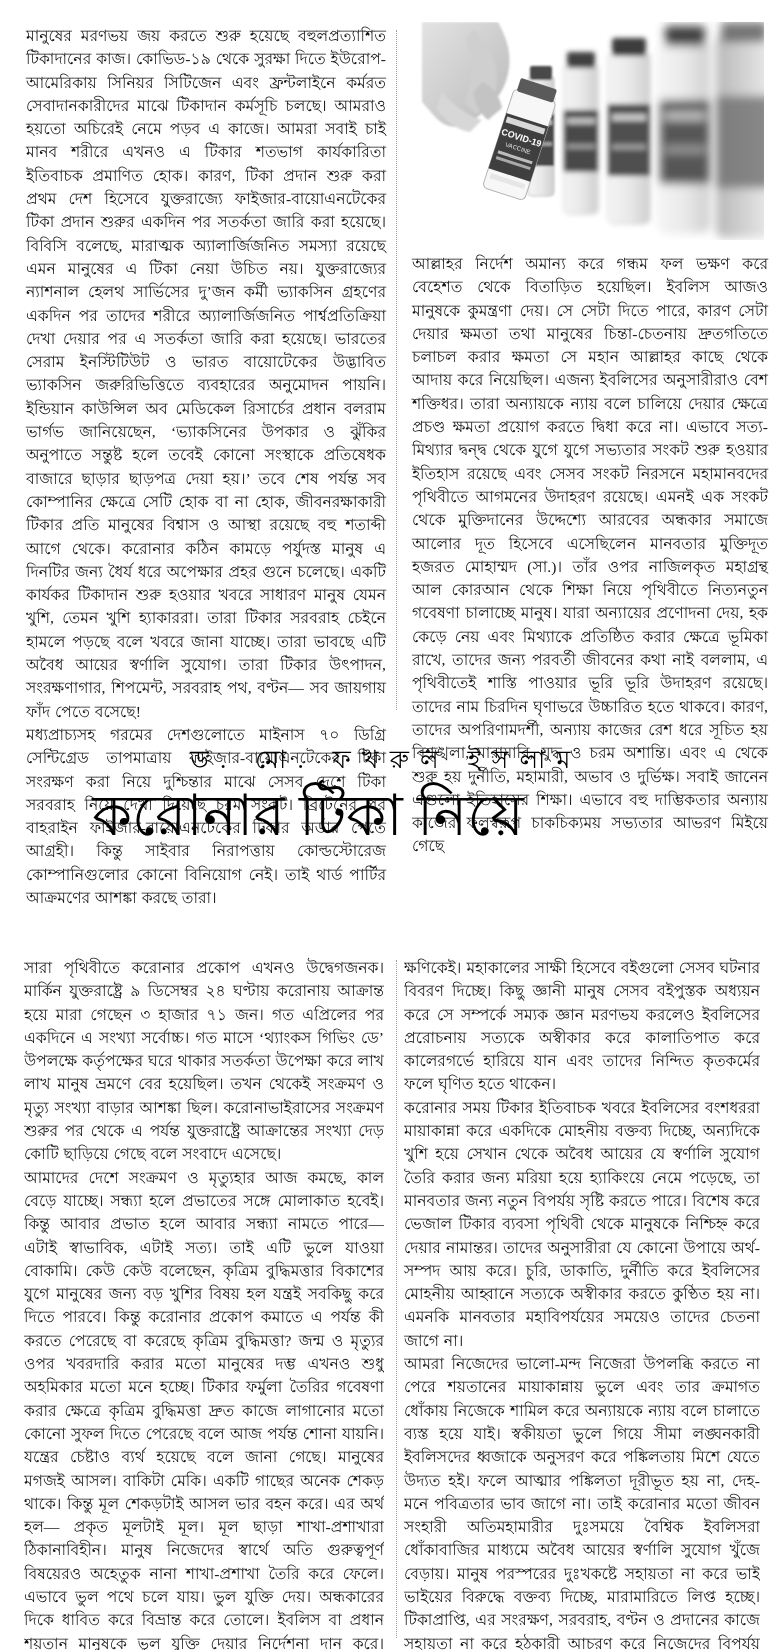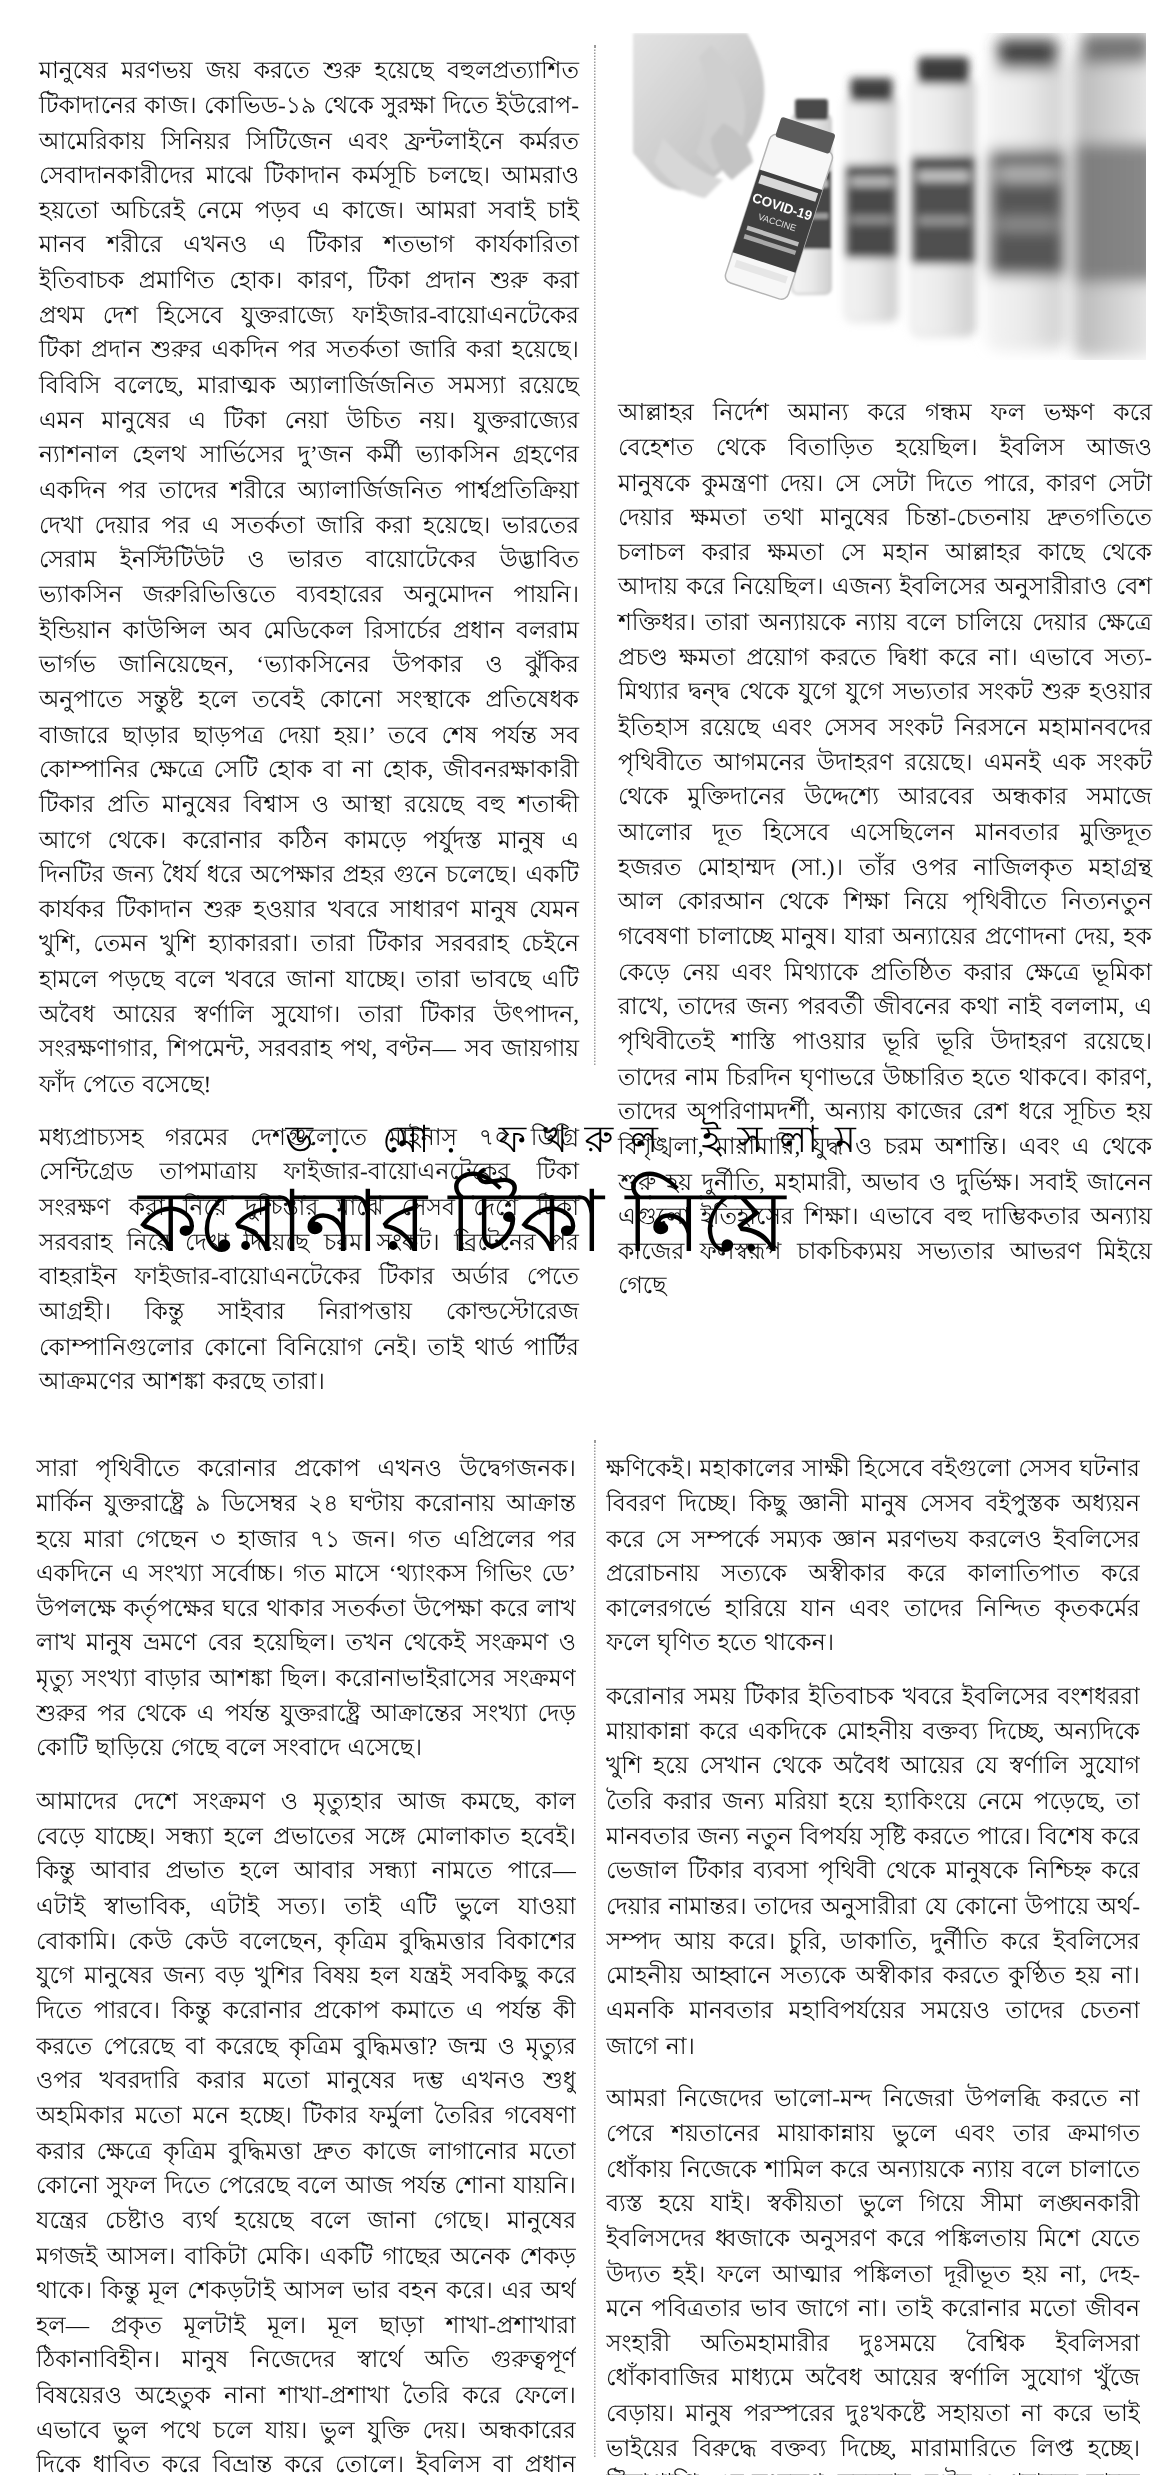--- a/index.html
+++ b/index.html
@@ -3,21 +3,21 @@
 <meta charset="utf-8">
 <style>
   html,body{margin:0;padding:0;}
   body{
     width:772px;height:1650px;position:relative;background:#ffffff;
     font-family:"Liberation Serif", serif;color:#141414;
     -webkit-font-smoothing:antialiased;overflow:hidden;
   }
   .page{position:absolute;inset:0;background:#fff;}
   .col{position:absolute;text-align:justify;font-size:15.6px;line-height:23.3px;word-spacing:1px;}
-  .col p{margin:12px 0 0 0;}
+  .col p{margin:0 0 0 0;}
   .divider{position:absolute;width:0;border-left:1px dotted #9a9a9a;}
   .byline{
     position:absolute;left:0;width:772px;text-align:center;
     font-size:25px;letter-spacing:0.45em;white-space:nowrap;color:#000;
   }
   .headline{
     position:absolute;left:0;width:616px;text-align:center;
     font-size:57px;line-height:76px;color:#000;font-weight:400;
   }
   .photo-wrap{position:absolute;overflow:hidden;background:#fff;}

